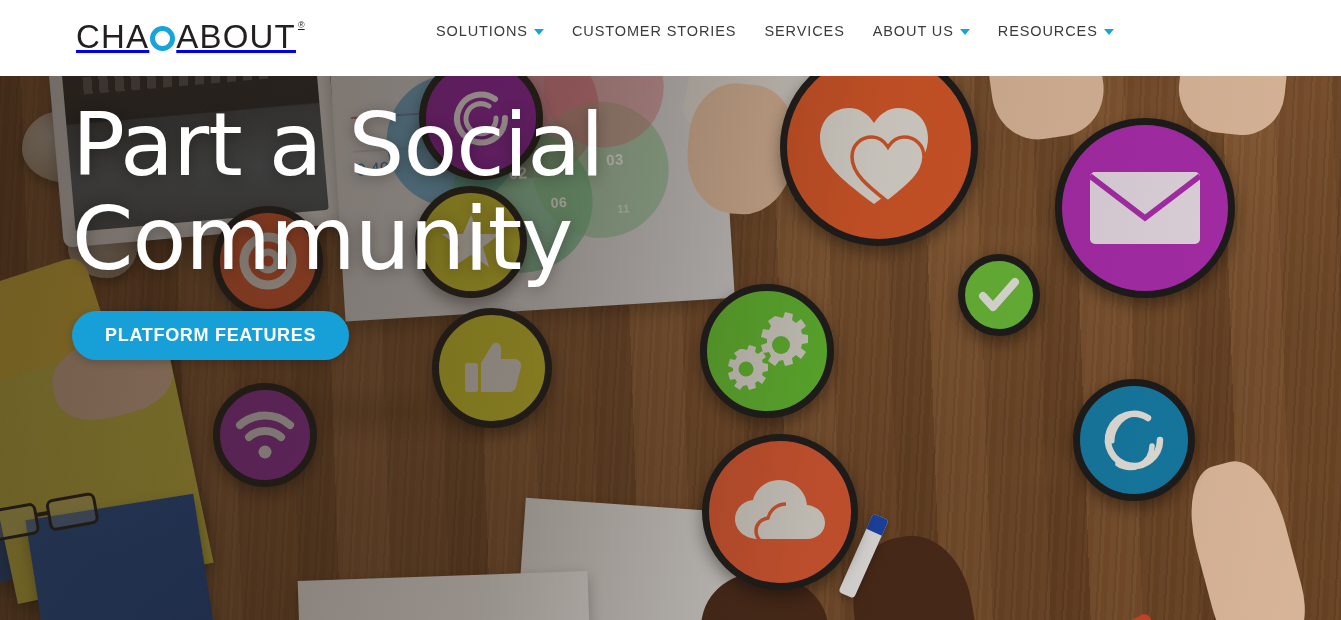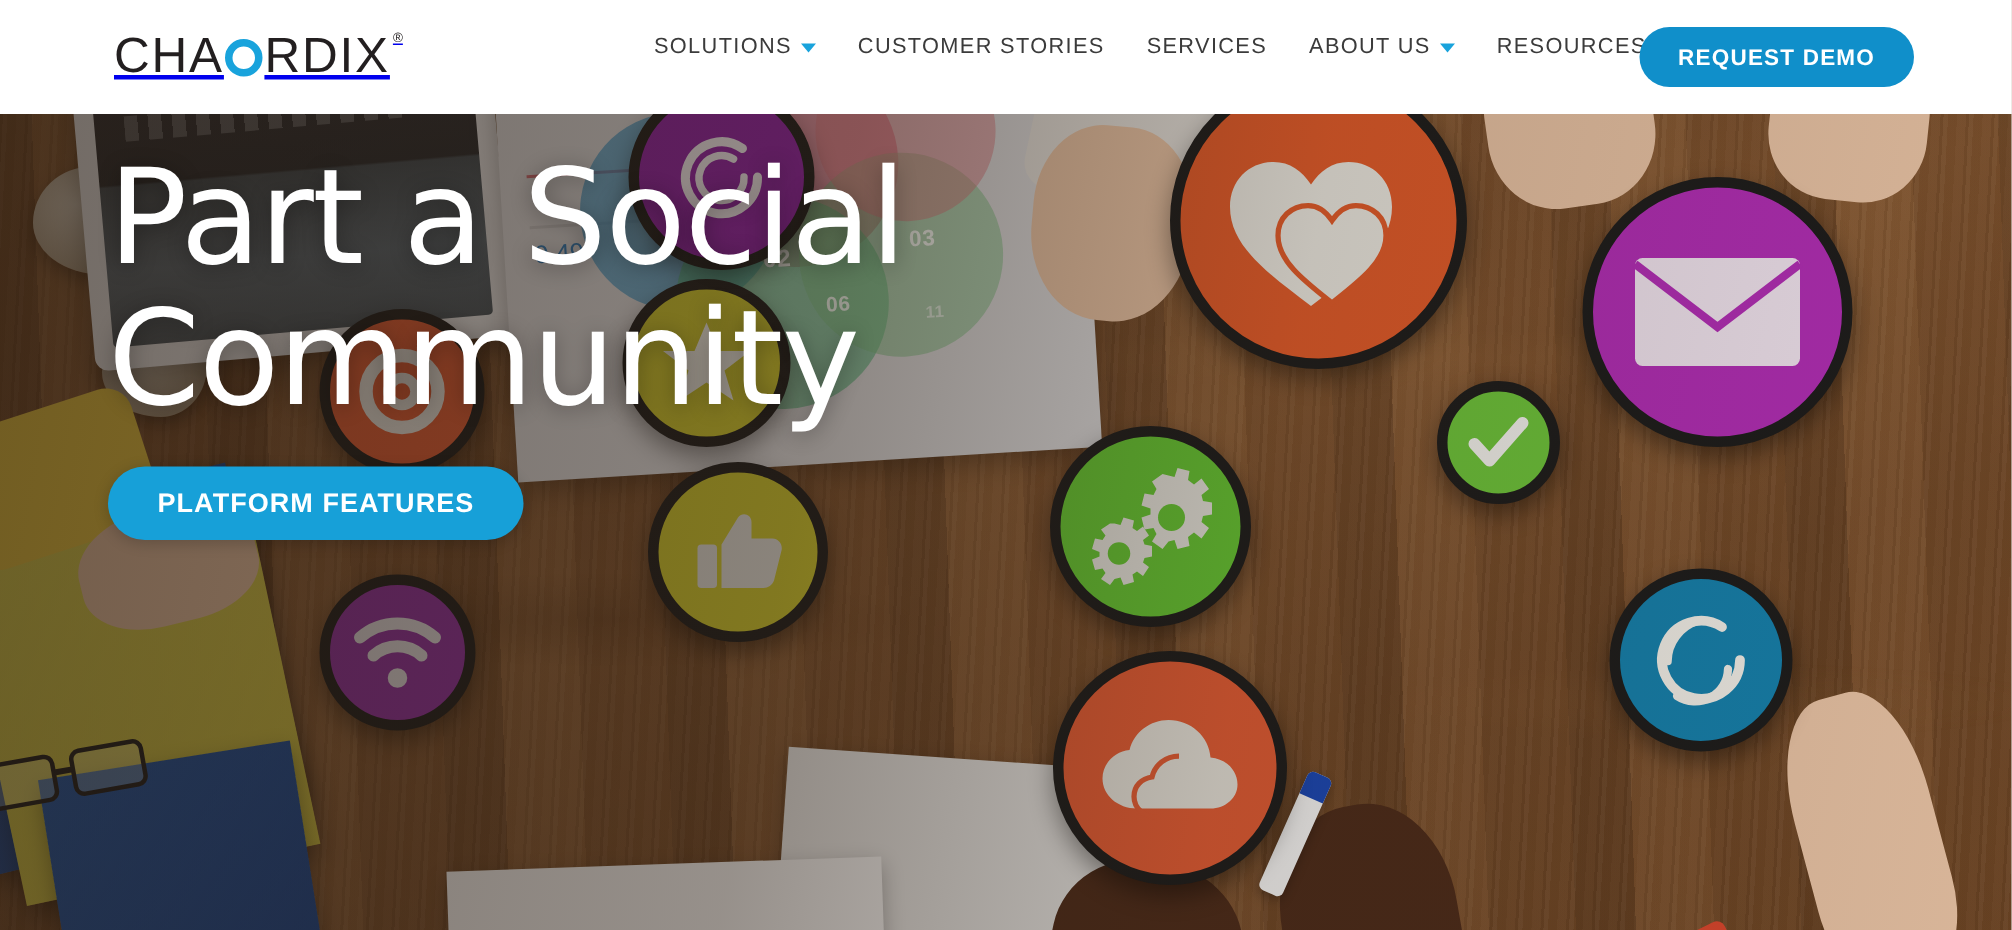--- a/index.html
+++ b/index.html
@@ -251,21 +251,21 @@
 <body>
 
 <div class="page">
 
   <header class="header">
 
     <a class="logo" href="#">
       <span class="logo-text">
         <span>CHA</span>
         <span class="logo-o"></span>
-        <span>RDIX</span>
+        <span>ABOUT</span>
         <span class="logo-tm">®</span>
       </span>
     </a>
 
     <nav class="nav">
       <a class="nav-item" href="#">
         <span>SOLUTIONS</span>
         <span class="caret"></span>
       </a>
       <a class="nav-item" href="#">
@@ -277,21 +277,20 @@
       <a class="nav-item" href="#">
         <span>ABOUT US</span>
         <span class="caret"></span>
       </a>
       <a class="nav-item" href="#">
         <span>RESOURCES</span>
         <span class="caret"></span>
       </a>
     </nav>
 
-    <button class="btn-demo">REQUEST DEMO</button>
   </header>
 
   <section class="hero">
 
     <div class="wood"></div>
     <div class="wood-grain"></div>
 
     <div class="crumple" style="left:22px;top:35px;width:82px;height:72px;background:radial-gradient(circle at 35% 35%,#d8cfc0,#a89880 70%);"></div>
     <div class="crumple" style="left:85px;top:78px;width:78px;height:66px;background:radial-gradient(circle at 40% 30%,#efe8b0,#cdc37a 72%);"></div>
     <div class="crumple" style="left:68px;top:140px;width:70px;height:62px;background:radial-gradient(circle at 38% 32%,#d6ccbc,#a4937b 72%);"></div>

